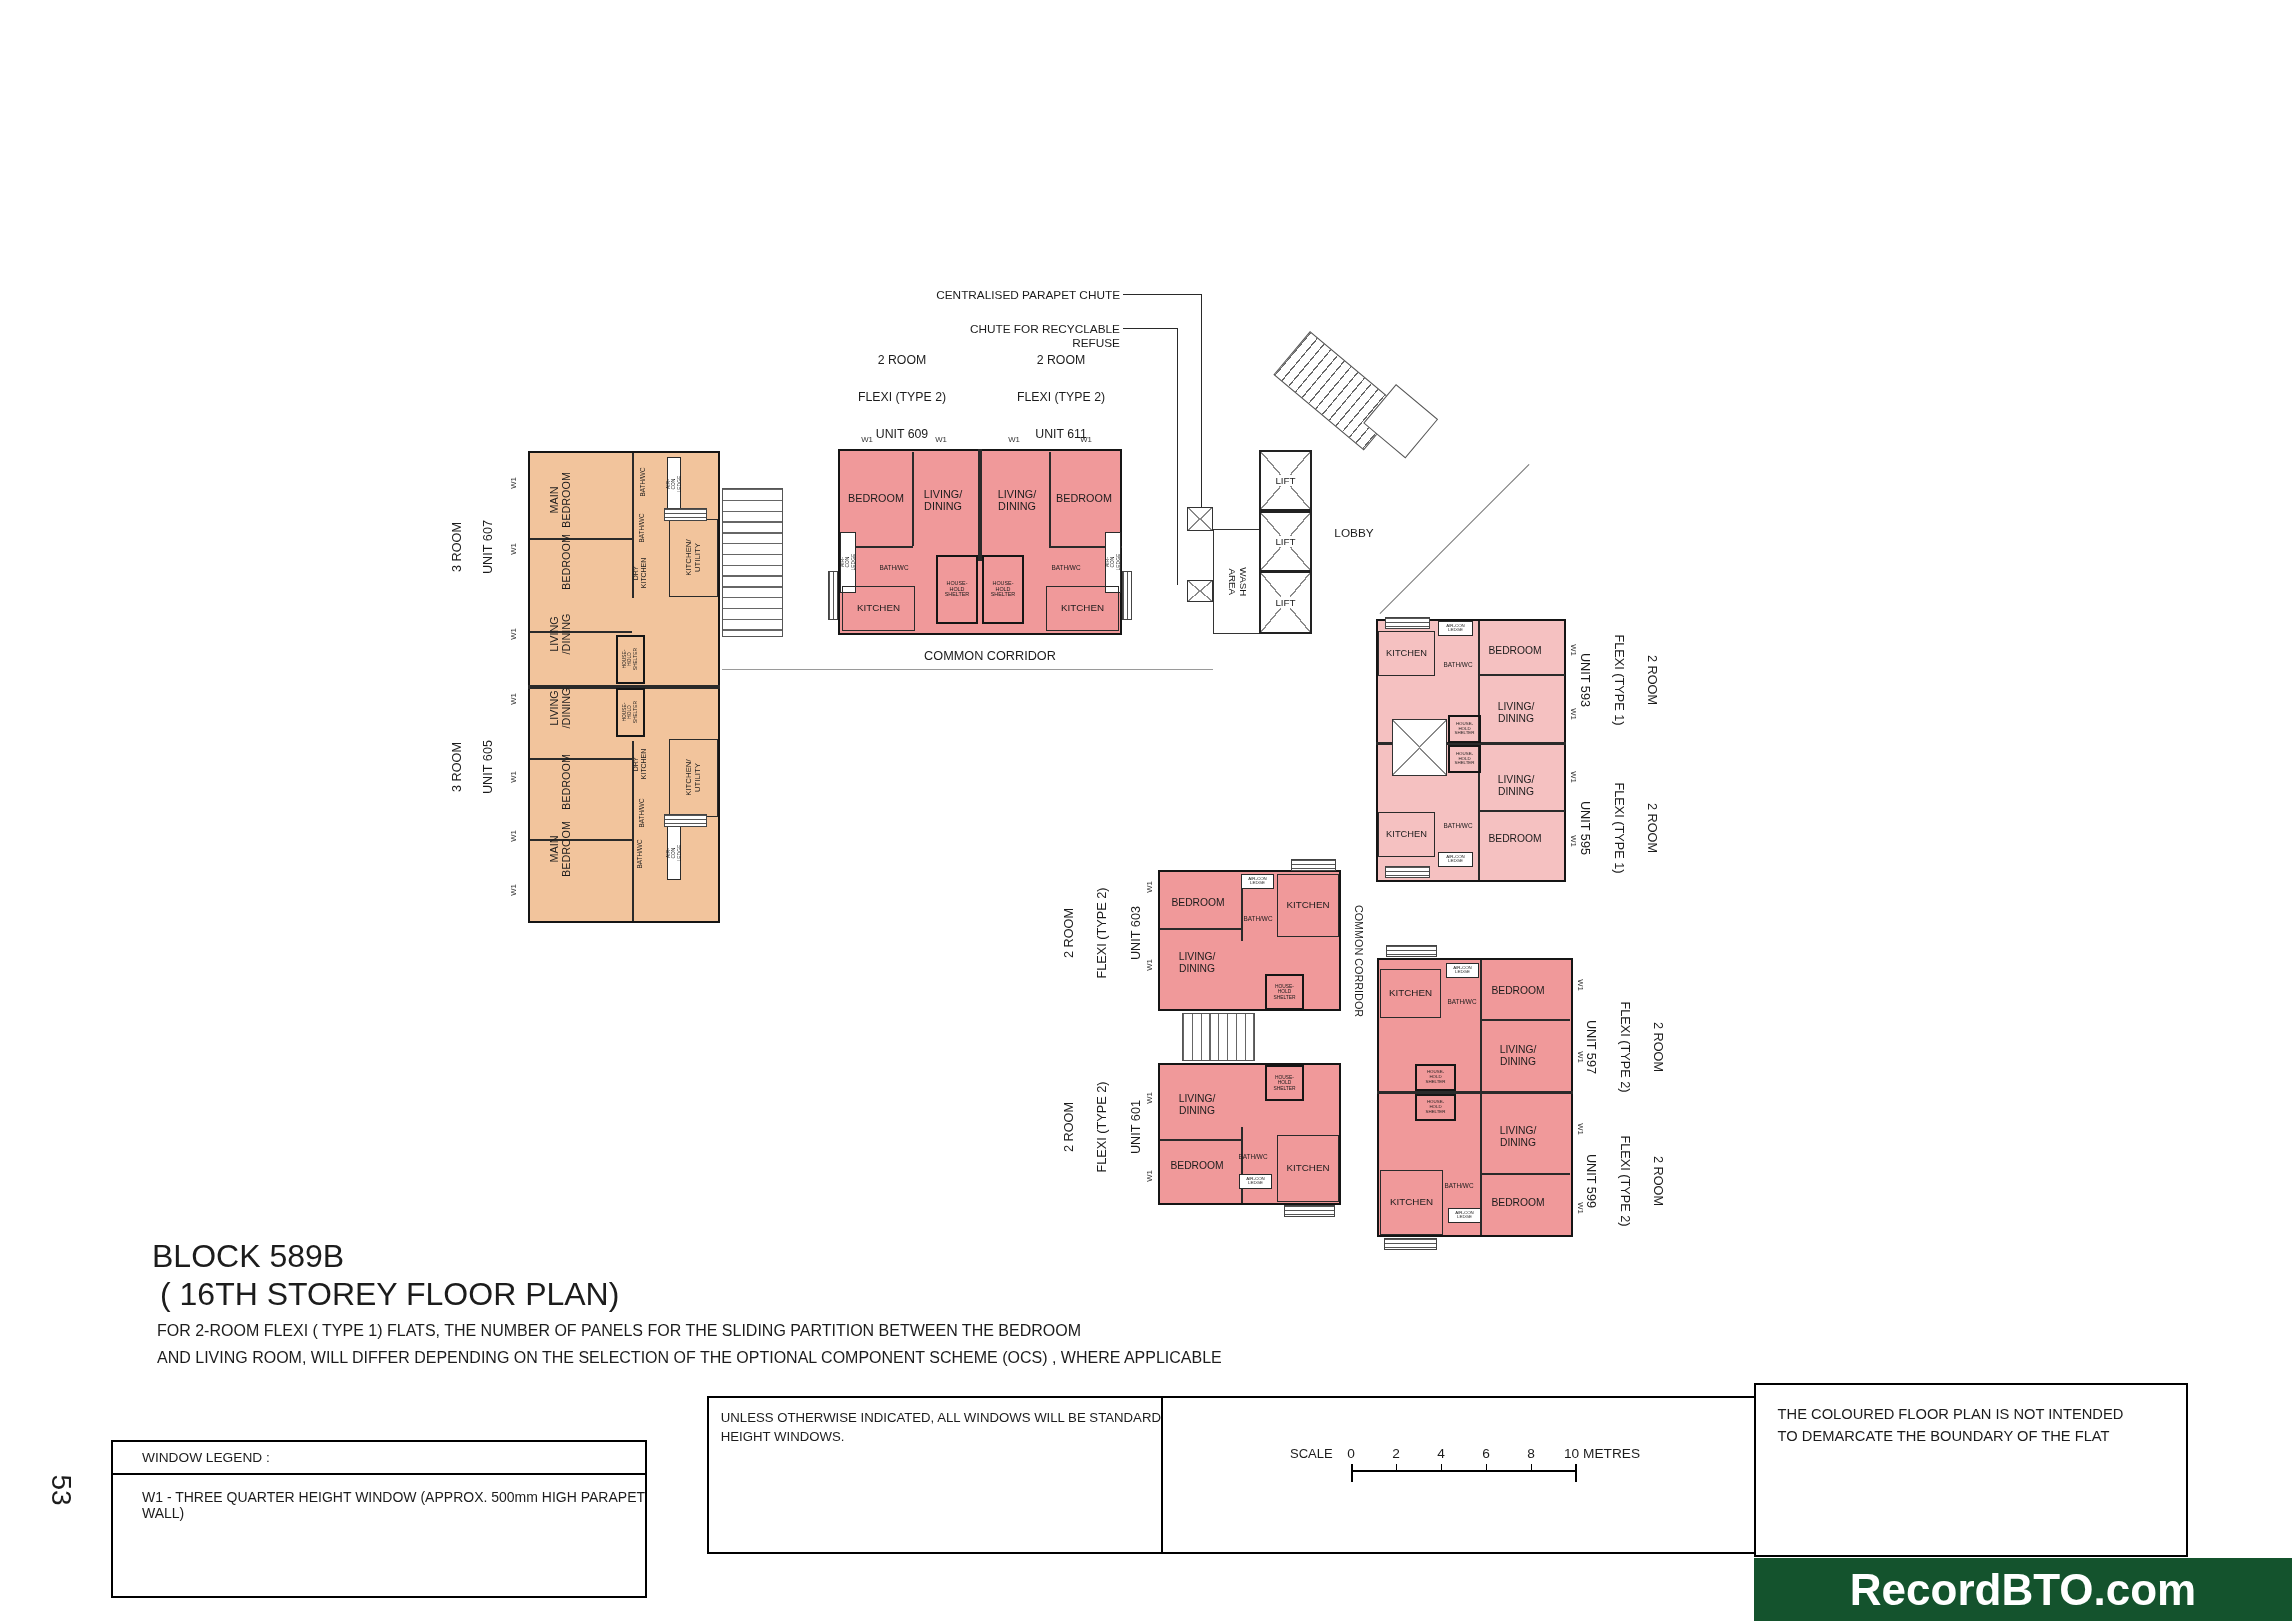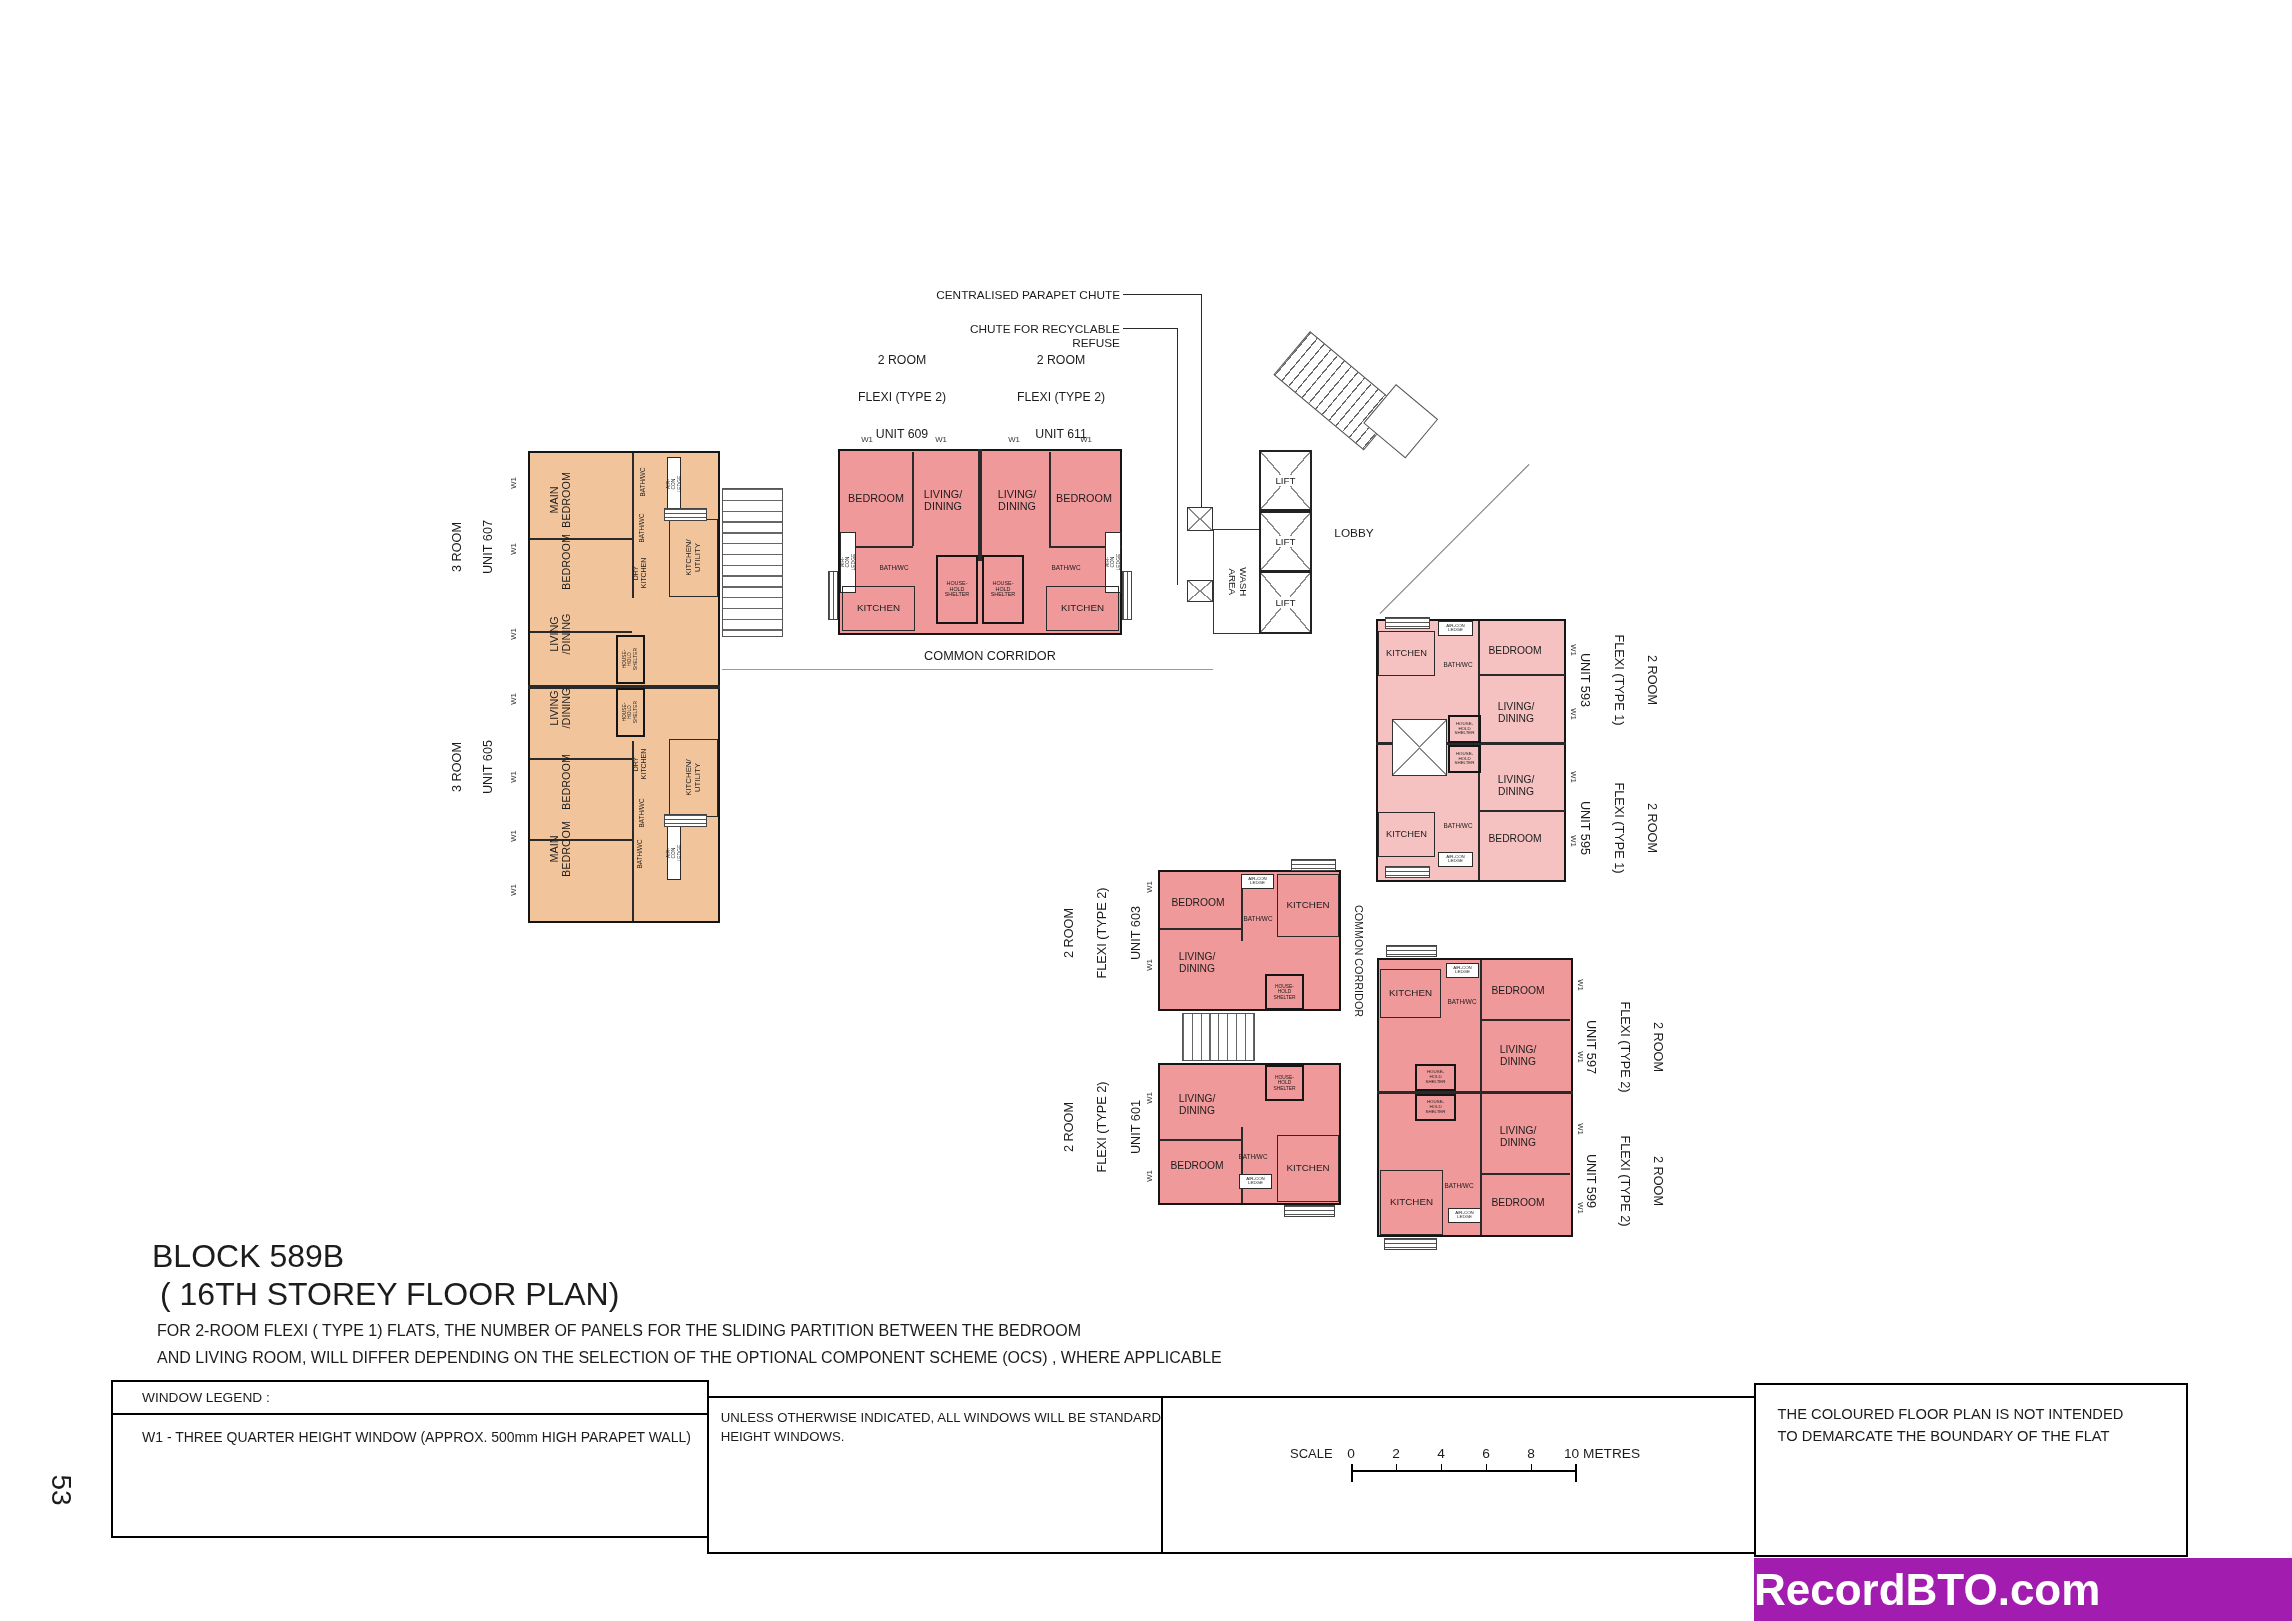--- a/index.html
+++ b/index.html
@@ -321,21 +321,21 @@
 <div class="ibox white" style="left:1448px;top:1208px;width:33px;height:14.7px;font-size:4.4px"><span>AIR-CON
 LEDGE</span></div>
 <div class="ibox" style="left:1380px;top:1170px;width:63px;height:65px"><span style="font-size:9.8px">KITCHEN</span></div>
 <div class="ledge" style="left:1384px;top:1238px;width:53px;height:11.8px"></div>
 
 <div class="txt" style="left:152px;top:1237px;font-size:32px;line-height:38px">BLOCK 589B</div>
 <div class="txt" style="left:160px;top:1275px;font-size:32px;line-height:38px">( 16TH STOREY FLOOR PLAN)</div>
 <div class="txt" style="left:157px;top:1322px;font-size:16px">FOR 2-ROOM FLEXI  ( TYPE 1)  FLATS, THE NUMBER OF PANELS FOR THE SLIDING PARTITION BETWEEN THE BEDROOM</div>
 <div class="txt" style="left:157px;top:1349px;font-size:16px">AND LIVING ROOM, WILL DIFFER DEPENDING ON THE SELECTION OF THE OPTIONAL COMPONENT SCHEME (OCS)  , WHERE APPLICABLE</div>
 
-<div class="legendbox" style="left:111px;top:1380px;width:598px;height:158px">
+<div class="legendbox" style="left:111px;top:1440px;width:536px;height:158px">
   <div style="height:31px;border-bottom:2px solid #000;line-height:31px;padding-left:29px;font-size:13.7px">WINDOW LEGEND :</div>
   <div style="padding:13.7px 0 0 29px;font-size:14px">W1  - THREE QUARTER HEIGHT WINDOW (APPROX. 500mm HIGH PARAPET WALL)</div>
 </div>
 <div class="legendbox" style="left:707px;top:1396px;width:457px;height:158px">
   <div style="padding:9.8px 0 0 11.8px;font-size:13.2px;line-height:19.6px;white-space:pre-line">UNLESS OTHERWISE INDICATED, ALL WINDOWS WILL BE STANDARD
 HEIGHT WINDOWS.</div>
 </div>
 <div class="legendbox" style="left:1161px;top:1396px;width:595px;height:158px"></div>
 <div class="legendbox" style="left:1754px;top:1383px;width:434px;height:174px">
   <div style="padding:17.6px 0 0 21.6px;font-size:14.7px;line-height:22.5px;white-space:pre-line">THE COLOURED FLOOR PLAN IS NOT INTENDED
@@ -351,16 +351,16 @@
 <div class="txt" style="left:1564px;top:1446px;font-size:13.7px">10 METRES</div>
 <div class="line" style="left:1351px;top:1470px;width:225px;height:1.5px;background:#000"></div>
 <div class="line" style="left:1351px;top:1464px;width:1.5px;height:17.6px;background:#000"></div>
 <div class="line" style="left:1396px;top:1464px;width:1px;height:7.8px;background:#000"></div>
 <div class="line" style="left:1441px;top:1464px;width:1px;height:7.8px;background:#000"></div>
 <div class="line" style="left:1486px;top:1464px;width:1px;height:7.8px;background:#000"></div>
 <div class="line" style="left:1531px;top:1464px;width:1px;height:7.8px;background:#000"></div>
 <div class="line" style="left:1575px;top:1464px;width:1.5px;height:17.6px;background:#000"></div>
 
 <div class="lbl rot90" style="left:61px;top:1490px;font-size:28px">53</div>
-<div class="abs" style="left:1754px;top:1558px;width:538px;height:63px;background:#a21caf;display:flex;align-items:center;justify-content:flex-start">
+<div class="abs" style="left:1754px;top:1558px;width:538px;height:63px;background:#14532d;display:flex;align-items:center;justify-content:center">
   <span style="color:#fff;font-size:44px;font-weight:800;font-family:'Liberation Sans',sans-serif">RecordBTO.com</span>
 </div>
 
 
 </body></html>

